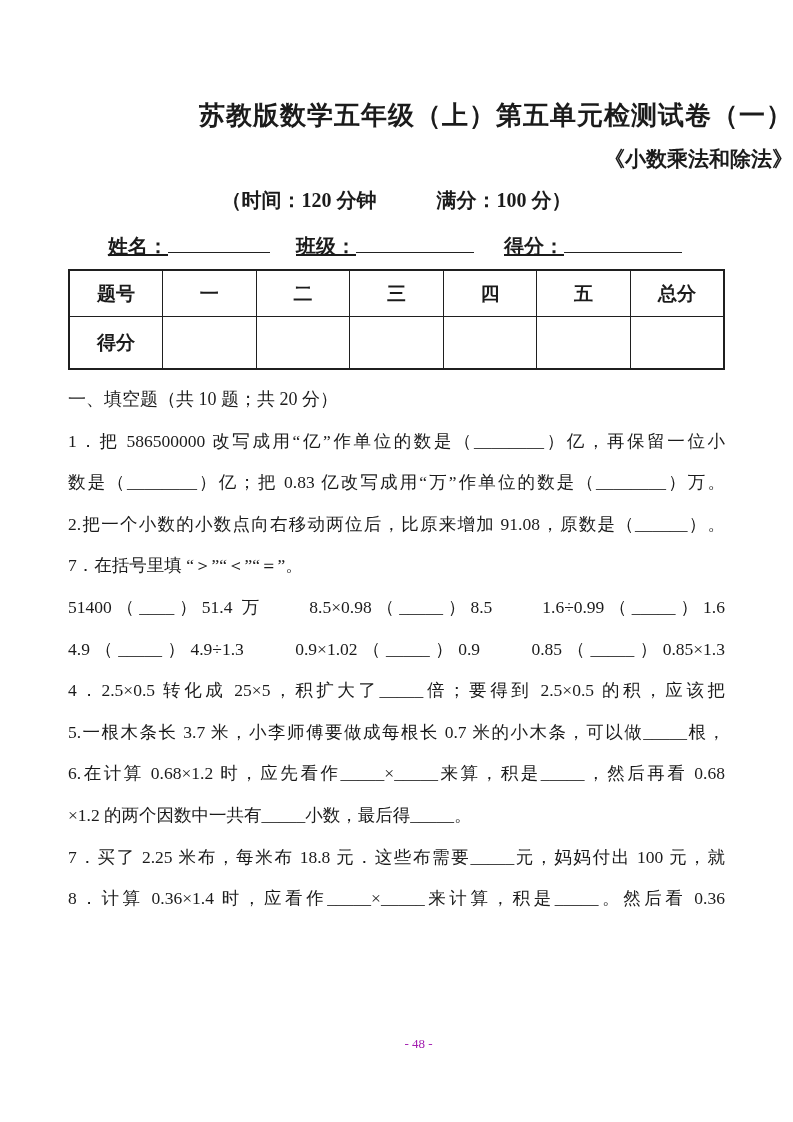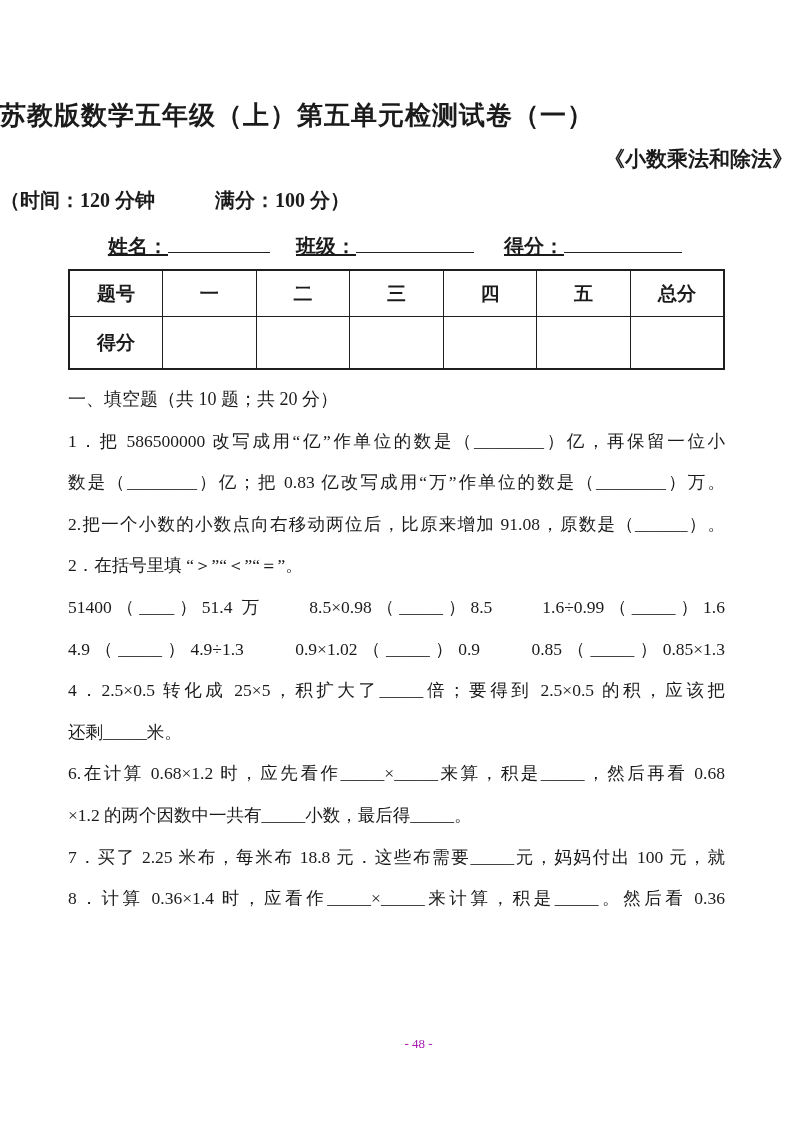--- a/index.html
+++ b/index.html
@@ -16,35 +16,36 @@
     font-family: "Liberation Serif", "DejaVu Serif", serif;
     overflow: hidden;
     box-sizing: border-box;
   }
   .content {
     padding: 0 68px;
   }
   .title {
     margin: 0;
     padding-top: 99px;
-    text-align: left;
+    text-align: right;
     font-size: 26px;
     line-height: 34px;
     font-weight: bold;
     letter-spacing: 1px;
   }
   .subtitle {
     margin: 14px 0 0 0;
     text-align: right;
     font-size: 21px;
     line-height: 25px;
     font-weight: bold;
   }
   .meta {
     margin: 16px 0 0 0;
+    text-align: center;
     font-size: 20px;
     line-height: 24px;
     font-weight: bold;
   }
   .info-row {
     margin: 21px 0 0 40px;
     font-size: 20px;
     line-height: 26px;
     font-weight: bold;
     text-decoration: underline;
@@ -137,25 +138,25 @@
           <td></td>
         </tr>
       </tbody>
     </table>
 
     <div class="body-block">
       <p class="qline head">一、填空题（共 10 题；共 20 分）</p>
       <p class="qline stretch">1．把 586500000 改写成用“亿”作单位的数是（________）亿，再保留一位小</p>
       <p class="qline stretch">数是（________）亿；把 0.83 亿改写成用“万”作单位的数是（________）万。</p>
       <p class="qline stretch">2.把一个小数的小数点向右移动两位后，比原来增加 91.08，原数是（______）。</p>
-      <p class="qline">2．在括号里填 “＞”“＜”“＝”。</p>
+      <p class="qline">7．在括号里填 “＞”“＜”“＝”。</p>
       <p class="qline stretch">51400（____）51.4 万　　8.5×0.98（_____）8.5　　1.6÷0.99（_____）1.6</p>
       <p class="qline stretch">4.9（_____）4.9÷1.3　　0.9×1.02（_____）0.9　　0.85（_____）0.85×1.3</p>
       <p class="qline stretch">4．2.5×0.5 转化成 25×5，积扩大了_____倍；要得到 2.5×0.5 的积，应该把</p>
-      <p class="qline">还剩_____米。</p>
+      <p class="qline stretch">5.一根木条长 3.7 米，小李师傅要做成每根长 0.7 米的小木条，可以做_____根，</p>
       <p class="qline stretch">6.在计算 0.68×1.2 时，应先看作_____×_____来算，积是_____，然后再看 0.68</p>
       <p class="qline">×1.2 的两个因数中一共有_____小数，最后得_____。</p>
       <p class="qline stretch">7．买了 2.25 米布，每米布 18.8 元．这些布需要_____元，妈妈付出 100 元，就</p>
       <p class="qline stretch">8．计算 0.36×1.4 时，应看作_____×_____来计算，积是_____。然后看 0.36</p>
     </div>
   </div>
 
   <div class="footer">- 48 -</div>
 </div>
 

